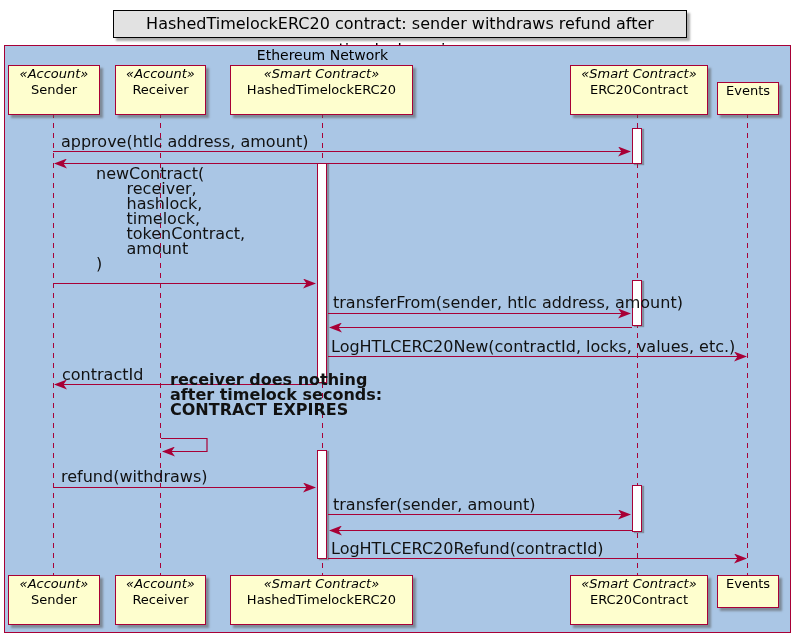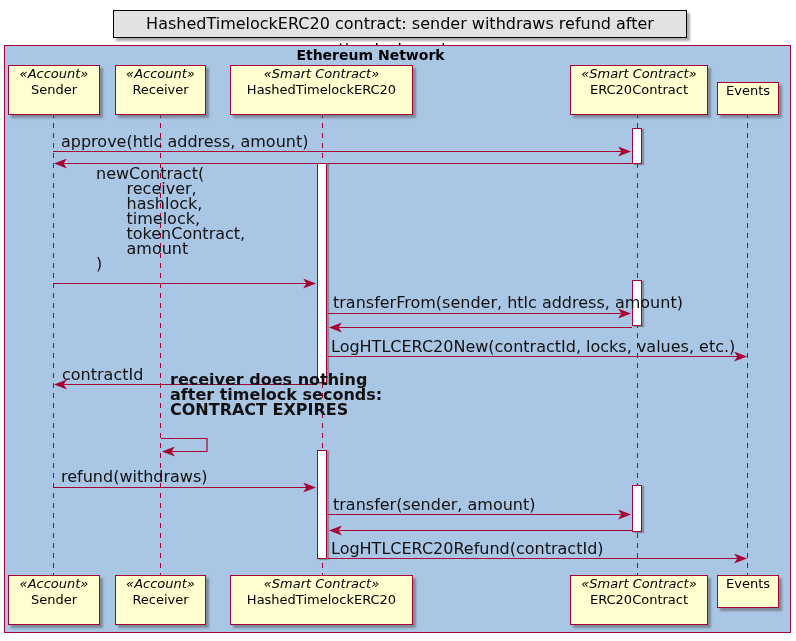--- a/index.html
+++ b/index.html
@@ -8,21 +8,21 @@
   .abs{position:absolute;}
 
   
   .title-box{left:113px;top:10px;width:572px;height:26px;background:#e2e2e2;
              border:1.5px solid #000;text-align:center;line-height:26px;font-size:16px;
              box-shadow:3px 3px 2px rgba(90,90,90,.5);}
 
   
   .frame{left:4px;top:45px;width:785px;height:586px;background:#aac6e5;
          border:1.5px solid #a80036;}
-  .frame-label{left:4px;top:47px;width:637px;text-align:center;font-weight:bold;font-size:14px;margin-left:48px;}
+  .frame-label{left:4px;top:47px;width:637px;text-align:center;font-weight:normal;font-size:14px;}
 
   
   .pbox{background:#fefece;border:1.6px solid #a80036;box-shadow:3px 3px 2px rgba(90,90,90,.55);
         display:flex;flex-direction:column;justify-content:flex-start;align-items:center;
         font-size:13px;line-height:16px;text-align:center;}
   .stereo{font-style:italic;}
 
   
   .bar{width:10px;background:#fff;border:1px solid #a80036;box-sizing:border-box;
        box-shadow:2px 1px 1px rgba(90,90,90,.5);}

